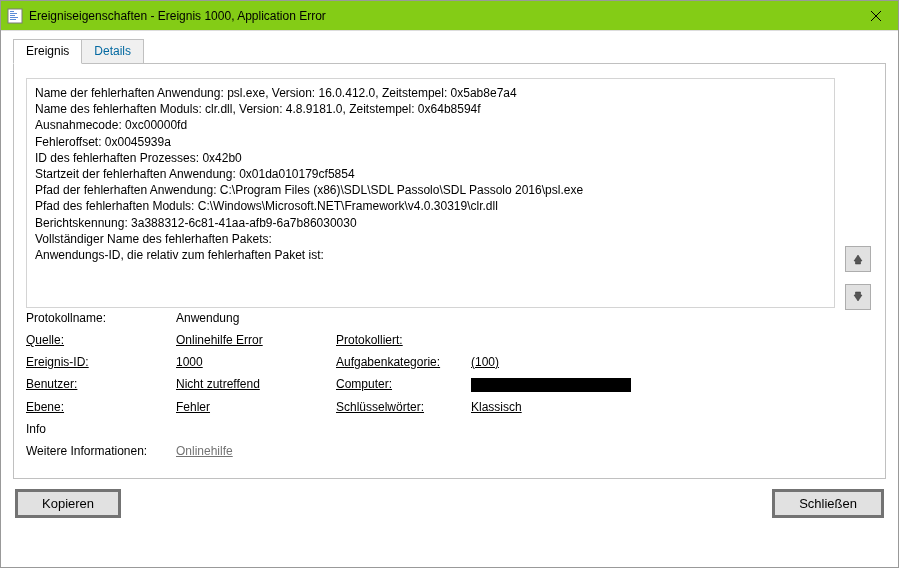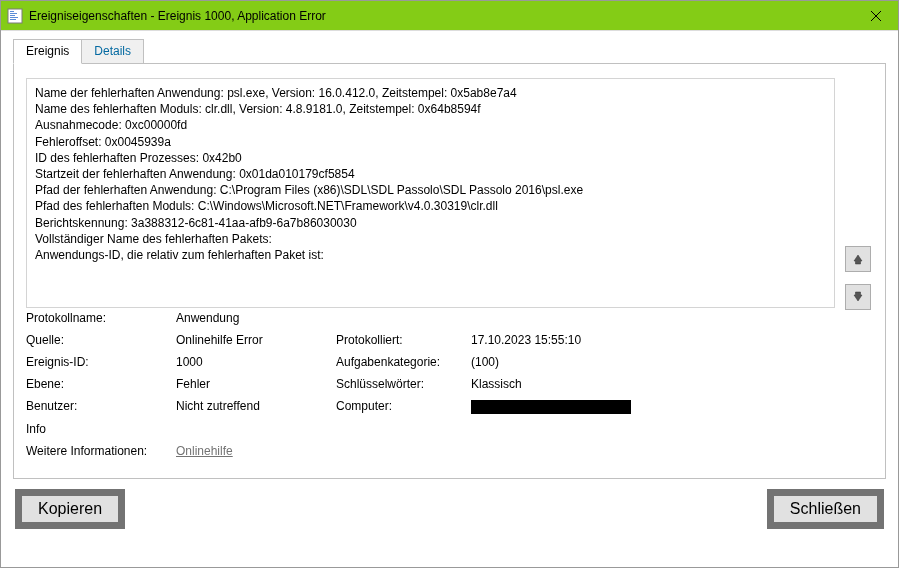--- a/index.html
+++ b/index.html
@@ -94,20 +94,21 @@
     display: flex; align-items: center; justify-content: center;
     cursor: pointer;
   }
   .fields {
     margin-top: 1px;
     font-size: 12px;
   }
   .row {
     display: flex;
     margin-bottom: 8px;
+    text-decoration: underline;
   }
   .col-l1 { width: 150px; }
   .col-v1 { width: 160px; }
   .col-l2 { width: 135px; }
   .col-v2 { flex: 1; }
   .single-row { display: flex; margin-bottom: 8px; }
   .single-row .label { width: 150px; }
   .link { color: #737373; text-decoration: underline; cursor: pointer; }
   .redact {
     display: inline-block;
@@ -115,25 +116,25 @@
     width: 160px; height: 14px;
     vertical-align: middle;
   }
   .button-row {
     display: flex;
     justify-content: space-between;
     margin-top: 10px;
     padding: 0 2px;
   }
   .btn {
-    padding: 4px 16px;
-    border: 7px solid #737373;
+    padding: 4px 24px;
+    border: 3px solid #737373;
     background: #e1e1e1;
     font-family: inherit;
-    font-size: 16px;
+    font-size: 13px;
     cursor: pointer;
     min-width: 75px;
   }
 </style>
 </head>
 <body>
 
 <div class="titlebar">
   <span class="titlebar-icon">
     <svg width="16" height="16" viewBox="0 0 16 16">
@@ -193,44 +194,43 @@
 
       <div class="single-row">
         <div class="label">Protokollname:</div>
         <div>Anwendung</div>
       </div>
 
       <div class="row">
         <div class="col-l1">Quelle:</div>
         <div class="col-v1">Onlinehilfe Error</div>
         <div class="col-l2">Protokolliert:</div>
-        <div class="col-v2">17.10.2023 15:55:10</div>
       </div>
 
       <div class="row">
         <div class="col-l1">Ereignis-ID:</div>
         <div class="col-v1">1000</div>
         <div class="col-l2">Aufgabenkategorie:</div>
         <div class="col-v2">(100)</div>
       </div>
 
       <div class="row">
+        <div class="col-l1">Benutzer:</div>
+        <div class="col-v1">Nicht zutreffend</div>
+        <div class="col-l2">Computer:</div>
+        <div class="col-v2"><span class="redact"></span></div>
+      </div>
+
+      <div class="row">
         <div class="col-l1">Ebene:</div>
         <div class="col-v1">Fehler</div>
         <div class="col-l2">Schlüsselwörter:</div>
         <div class="col-v2">Klassisch</div>
       </div>
 
-      <div class="row">
-        <div class="col-l1">Benutzer:</div>
-        <div class="col-v1">Nicht zutreffend</div>
-        <div class="col-l2">Computer:</div>
-        <div class="col-v2"><span class="redact"></span></div>
-      </div>
-
       <div class="single-row">
         <div>Info</div>
       </div>
 
       <div class="single-row">
         <div class="label">Weitere Informationen:</div>
         <div><a class="link">Onlinehilfe</a></div>
       </div>
 
     </div>

